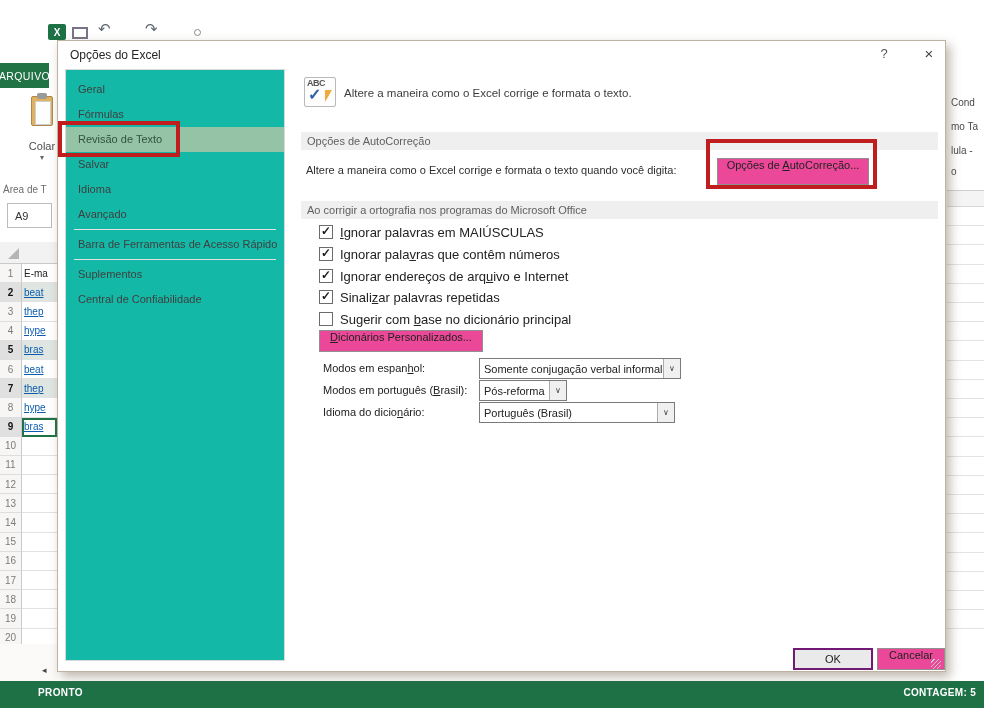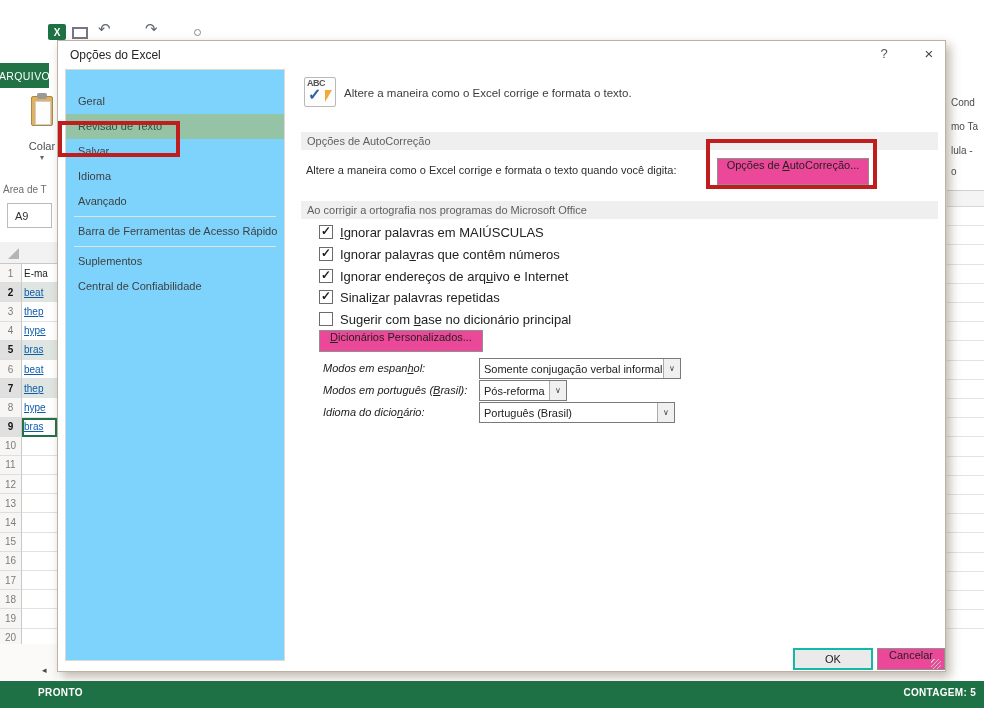--- a/index.html
+++ b/index.html
@@ -63,21 +63,21 @@
   #rib-grid { left:947px; top:207px; width:37px; height:441px;
     background:repeating-linear-gradient(to bottom, transparent 0 18.2px, #e3e3e3 18.2px 19.2px); }
 
   
   #dialog { left:57px; top:40px; width:889px; height:632px; background:#fff;
     border:1px solid #bfb2a2; box-shadow:4px 5px 10px rgba(110,95,75,.45); z-index:10; }
   #dlg-title { left:12px; top:7px; font-size:12px; color:#262626; }
   #dlg-help { left:815px; top:5px; width:22px; height:18px; font-size:13px; color:#555; text-align:center; }
   #dlg-close { left:860px; top:4px; width:22px; height:18px; font-size:15px; color:#444; text-align:center; }
 
-  #sidebar { left:7px; top:28px; width:220px; height:592px; border:1px solid #d9d9d9; background:#7dd3fc; padding-top:19px; }
+  #sidebar { left:7px; top:28px; width:220px; height:592px; border:1px solid #d9d9d9; background:#14b8a6; padding-top:7px; }
   .sb-item { height:25px; line-height:25px; padding-left:12px; font-size:11px; color:#3f3f3f;
     white-space:nowrap; overflow:hidden; }
   .sb-item.sel { background:#94c3a5; color:#33503f; }
   .sb-div { border-top:1px solid #e2e2e2; margin:2px 8px; }
 
   .section-bar { left:243px; width:637px; height:18px; background:#efefef; color:#5f5f5f;
     font-size:11px; line-height:18px; padding-left:6px;margin-top:7px; }
 
   #abc-icon { left:246px; top:36px; width:32px; height:30px; border:1px solid #b9b9b9; border-radius:2px;
     background:#fdfdfd; }
@@ -94,28 +94,28 @@
   #dict-button { left:261px; top:289px; width:164px; height:22px; }
 
   .cbrow { position:absolute; left:261px; height:16px; display:flex; align-items:center; gap:7px; }
   .cb { width:14px; height:14px; border:1px solid #6b6b6b; background:#fff; display:flex;
     align-items:center; justify-content:center; flex:0 0 auto; }
   .cb .tick { visibility:hidden; font-size:12px; font-weight:bold; color:#1a1a1a; margin-top:-2px; }
   .cb[data-checked="true"] .tick { visibility:visible; }
   .cblabel { font-size:13px; color:#222; white-space:nowrap; }
   .ak { text-decoration:underline; }
 
-  .dd-label { position:absolute; left:265px; font-size:11px; color:#222; white-space:nowrap;font-style:italic; }
+  .dd-label { position:absolute; left:265px; font-size:11px; color:#222; white-space:nowrap; }
   .dd { position:absolute; left:421px; height:21px; border:1px solid #7a7a7a; background:#fff;
     display:flex; align-items:center; }
   .dd .val { flex:1; font-size:11px; color:#222; padding:0 4px; white-space:nowrap; overflow:hidden; }
   .dd .arrow { width:17px; height:100%; background:#f0f0f0; border-left:1px solid #ababab;
     display:flex; align-items:center; justify-content:center; font-size:8px; color:#444; }
 
-  #ok-button { left:735px; top:607px; width:80px; height:22px; border:2px solid #14b8a6; background:#eaeaea;
+  #ok-button { left:735px; top:607px; width:80px; height:22px; border:2px solid #701a75; background:#eaeaea;
     font-size:11px; color:#222; display:flex; align-items:center; justify-content:center; }
   #cancel-button { left:819px; top:607px; width:68px; height:22px; }
   #resize-grip { left:873px; top:618px; width:10px; height:10px;
     background:repeating-linear-gradient(135deg, transparent 0 2px, #c9c9c9 2px 3px); }
 
   
   .anno { position:absolute; border:4px solid #c01e1e; z-index:50; }
   #anno-sidebar { left:58px; top:121px; width:122px; height:36px; }
   #anno-button { left:706px; top:139px; width:171px; height:50px; }
 </style>
@@ -240,20 +240,21 @@
 <div class="abs" id="rib-colhead"></div>
 <div class="abs" id="rib-grid"></div>
 
 <div class="abs" id="dialog">
   <div class="abs" id="dlg-title">Opções do Excel</div>
   <div class="abs" id="dlg-help">?</div>
   <div class="abs" id="dlg-close">×</div>
 
   <div class="abs" id="sidebar">
     <div class="sb-item">Geral</div>
+    <div class="sb-item">Fórmulas</div>
     <div class="sb-item sel">Revisão de Texto</div>
     <div class="sb-item">Salvar</div>
     <div class="sb-item">Idioma</div>
     <div class="sb-item">Avançado</div>
     <div class="sb-div"></div>
     <div class="sb-item">Barra de Ferramentas de Acesso Rápido</div>
     <div class="sb-div"></div>
     <div class="sb-item">Suplementos</div>
     <div class="sb-item">Central de Confiabilidade</div>
   </div>

